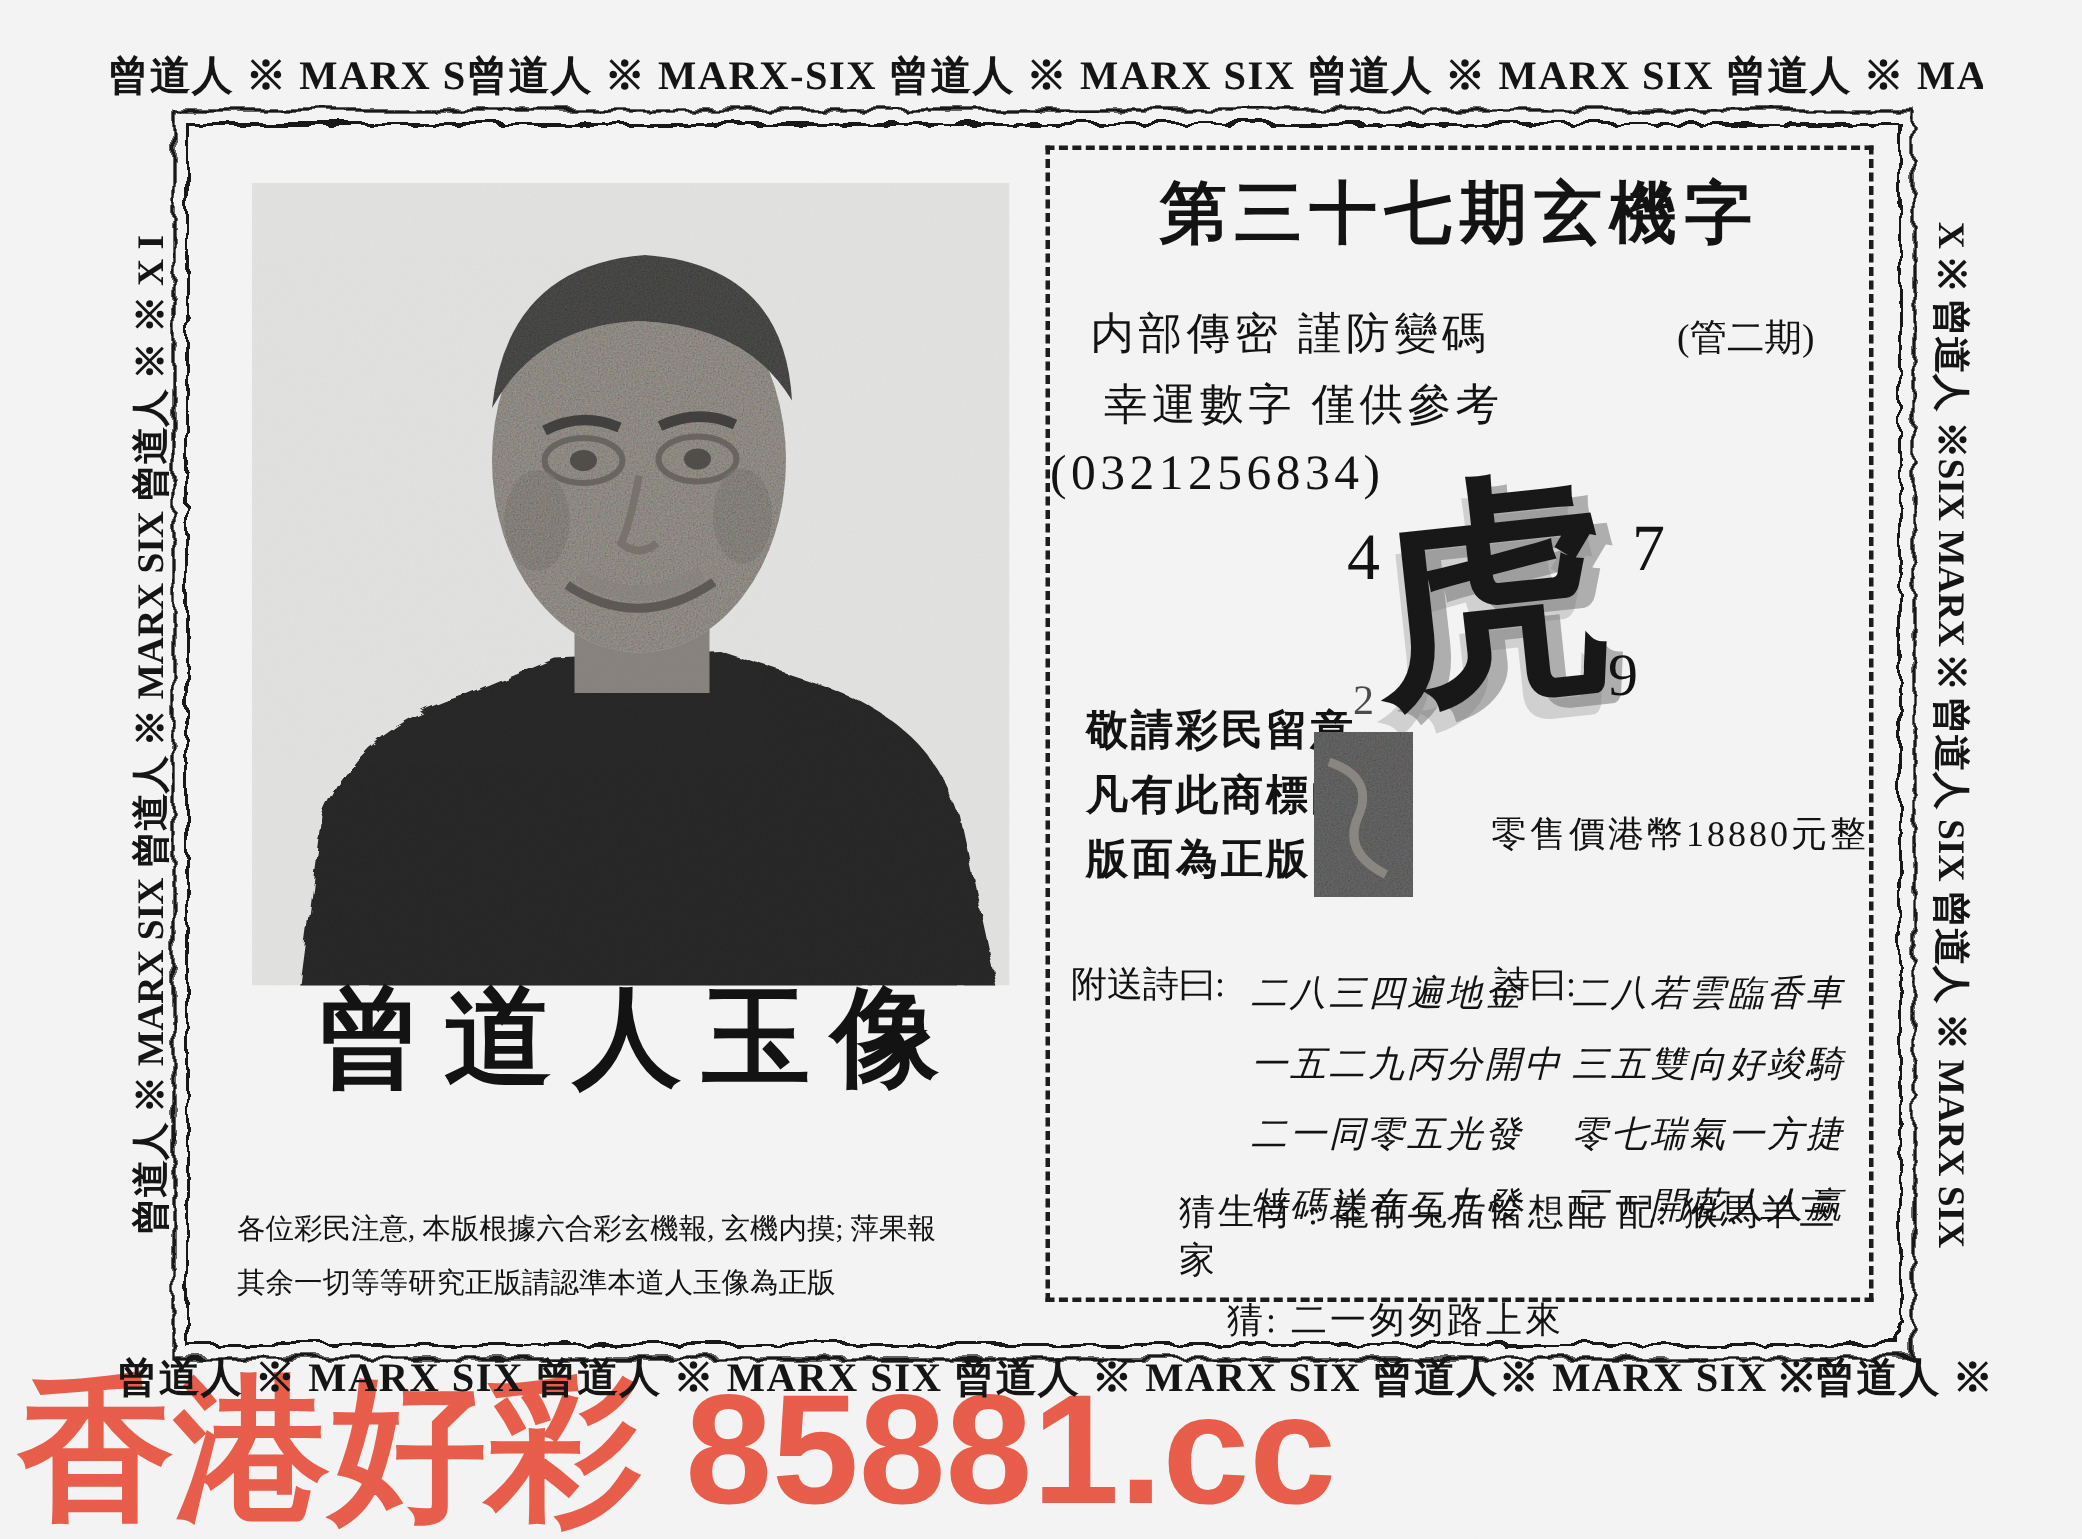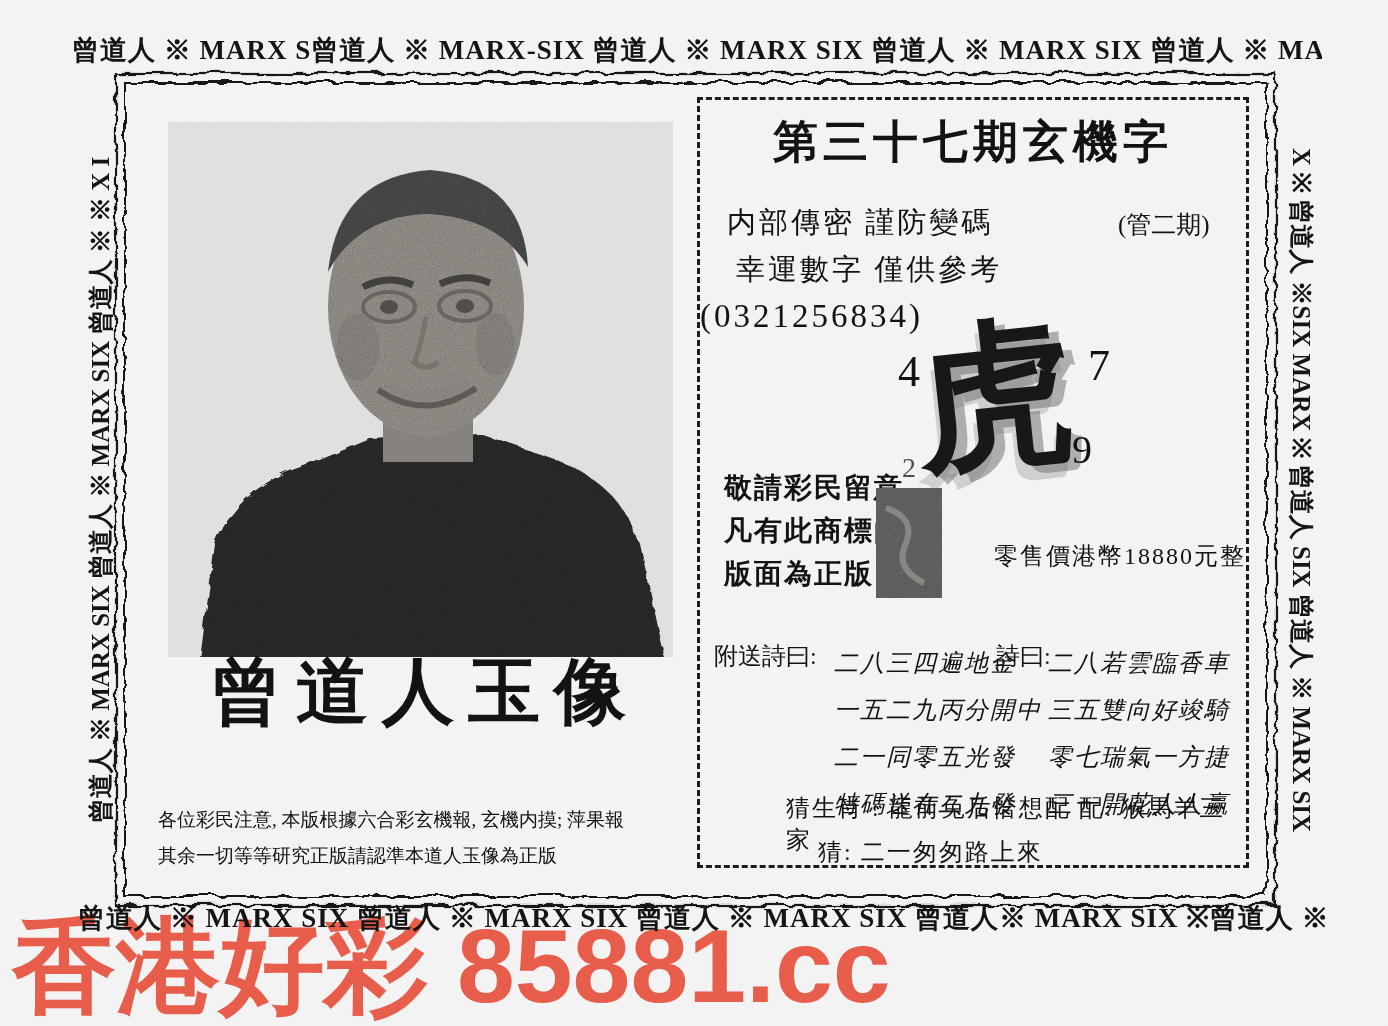--- a/index.html
+++ b/index.html
@@ -47,21 +47,21 @@
   .p-notice div{position:static;}
   .p-stamp{top:388px;left:176px;}
   .p-price{top:440px;left:294px;font-size:24px;letter-spacing:2px;}
   .p-poems{top:534px;left:0;width:100%;height:210px;}
   .p-poem-label1{top:6px;left:14px;font-size:24px;}
   .p-poem-lines1{top:6px;left:134px;font-size:24px;line-height:47px;letter-spacing:2px;}
   .p-poem-label2{top:6px;left:296px;font-size:24px;}
   .p-poem-lines2{top:6px;left:348px;font-size:24px;line-height:47px;letter-spacing:2px;}
   .p-poems div div{position:static;font-style:italic;}
   .p-zodiac{top:692px;left:86px;font-size:24px;letter-spacing:2px;}
-  .p-guess{top:736px;left:118px;font-size:24px;letter-spacing:2px;}
+  .p-guess{top:764px;left:118px;font-size:24px;letter-spacing:2px;}
   
   .watermark{position:absolute;left:12px;top:898px;z-index:2;white-space:nowrap;
     font-family:"Liberation Sans","DejaVu Sans",sans-serif;font-weight:bold;
     font-size:104px;letter-spacing:0px;}
 </style>
 </head>
 <body>
 
 <div class="page">
 

